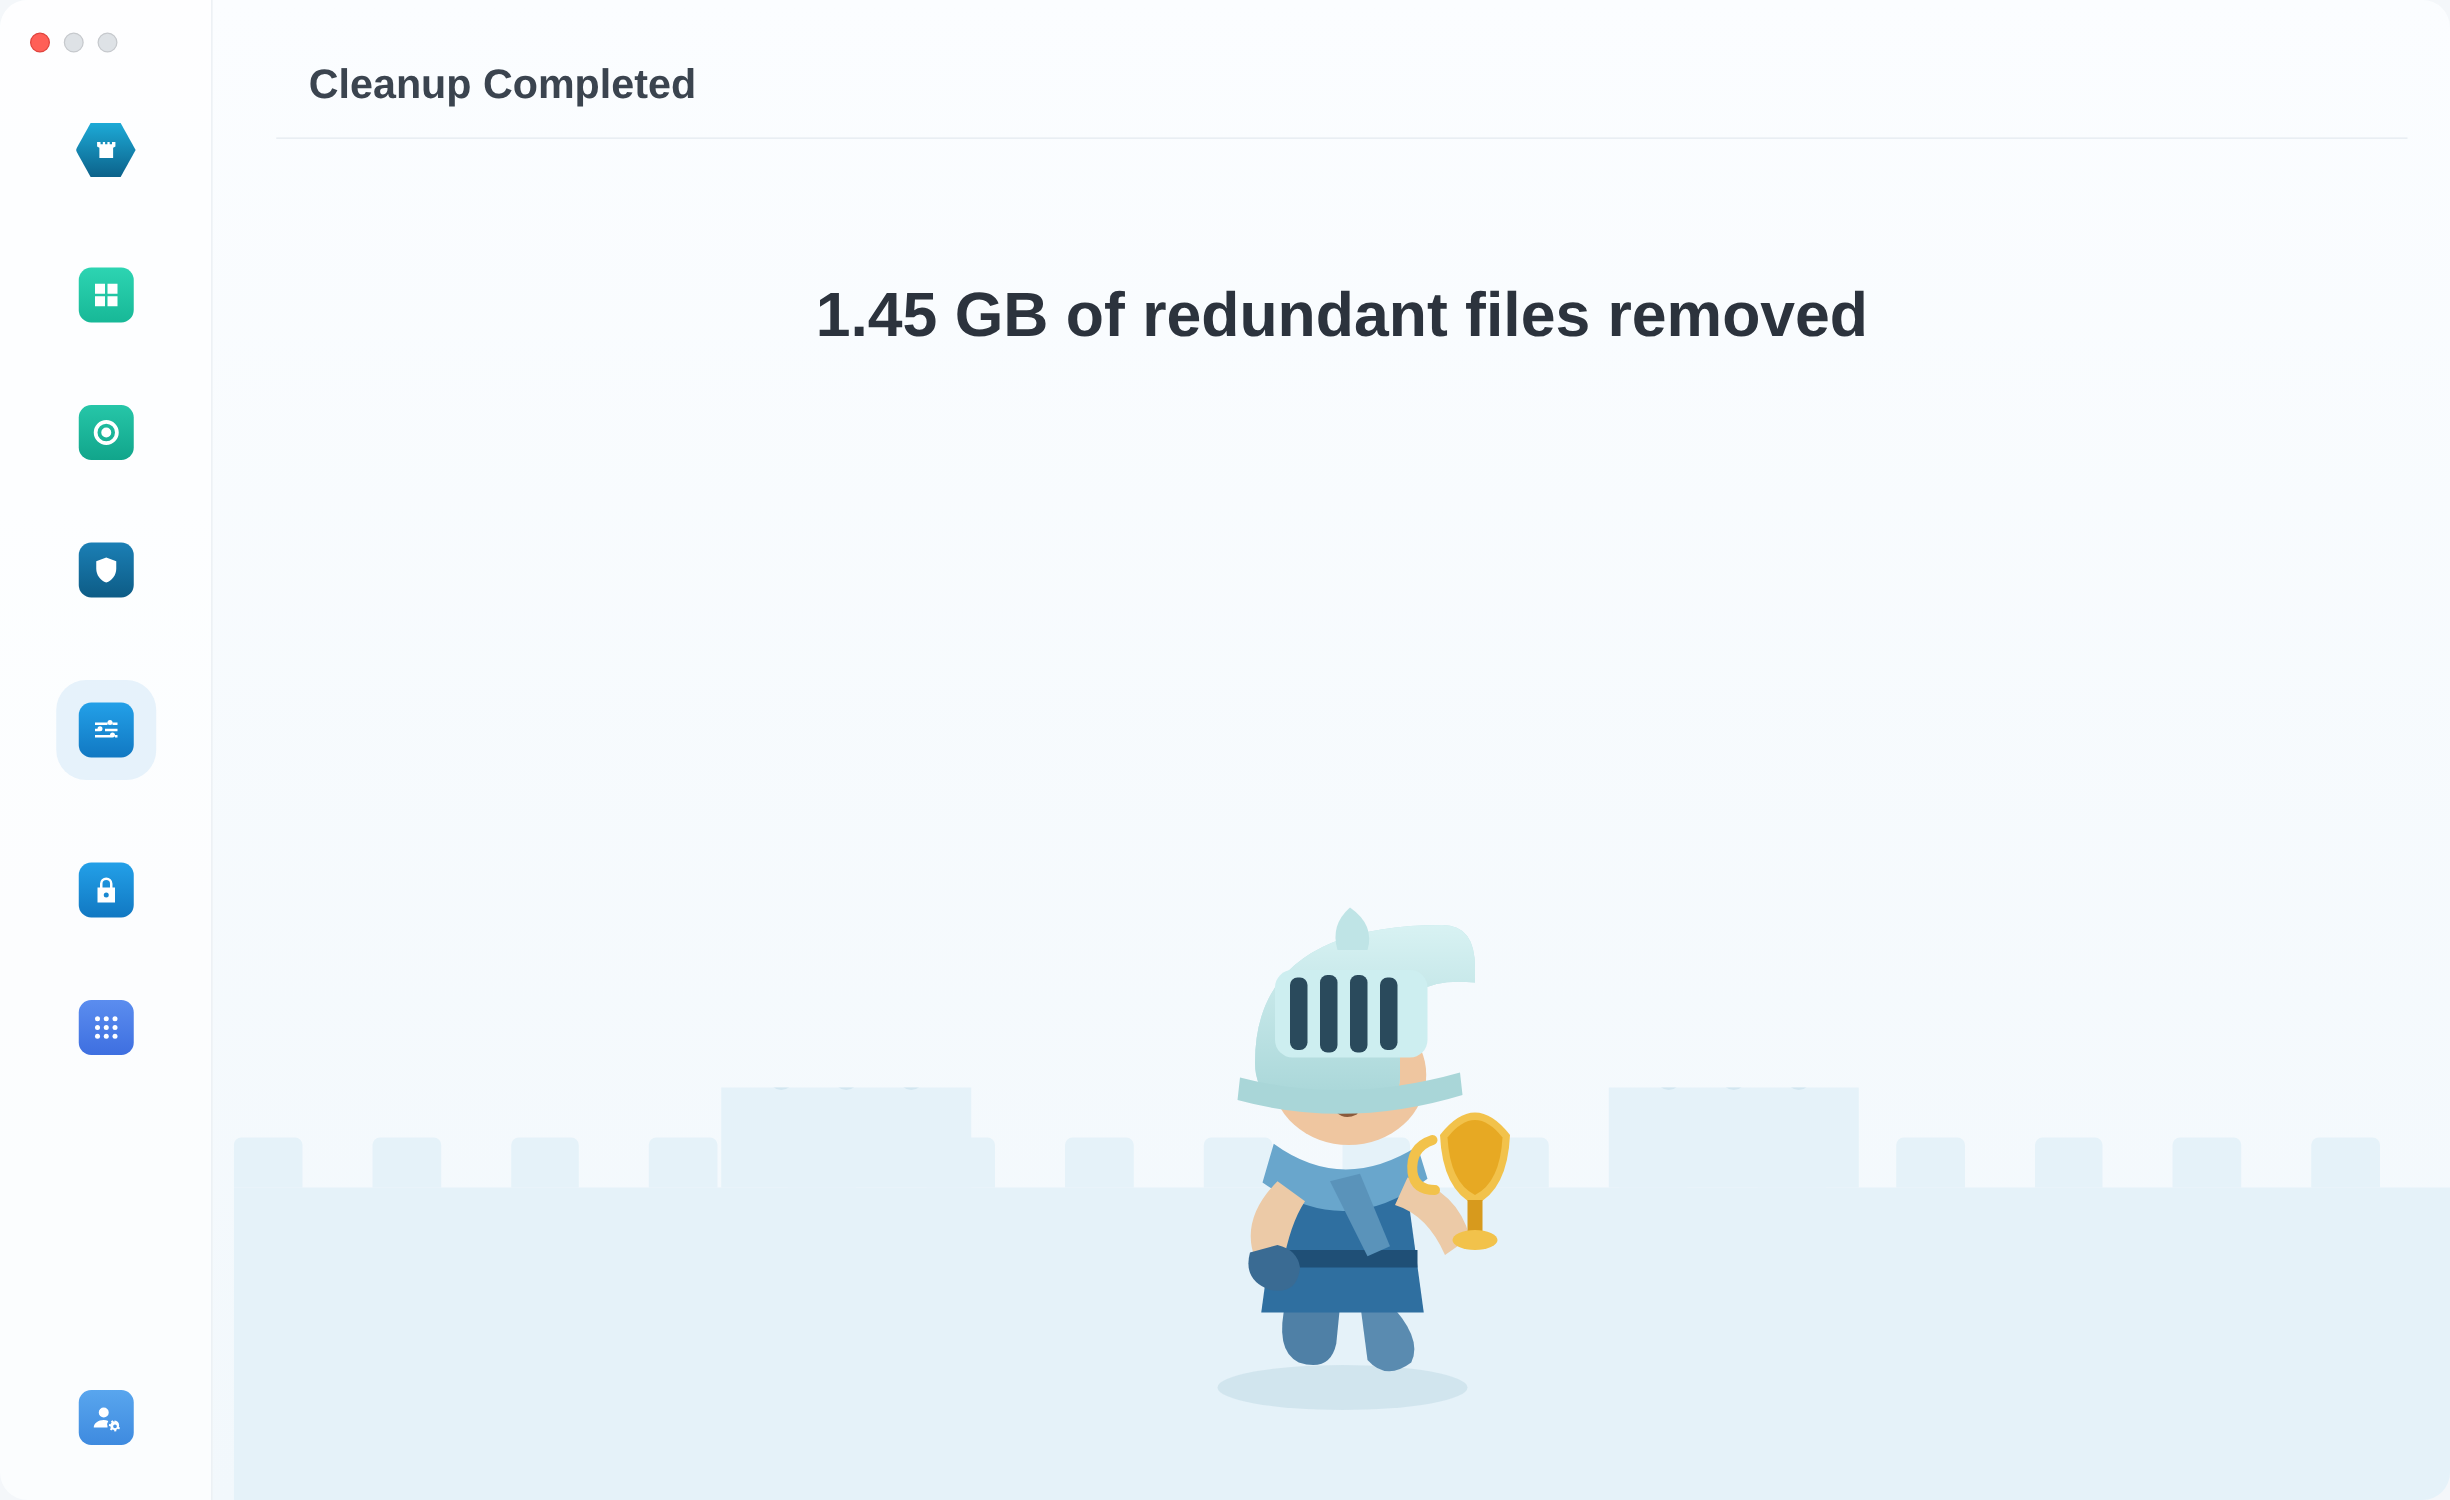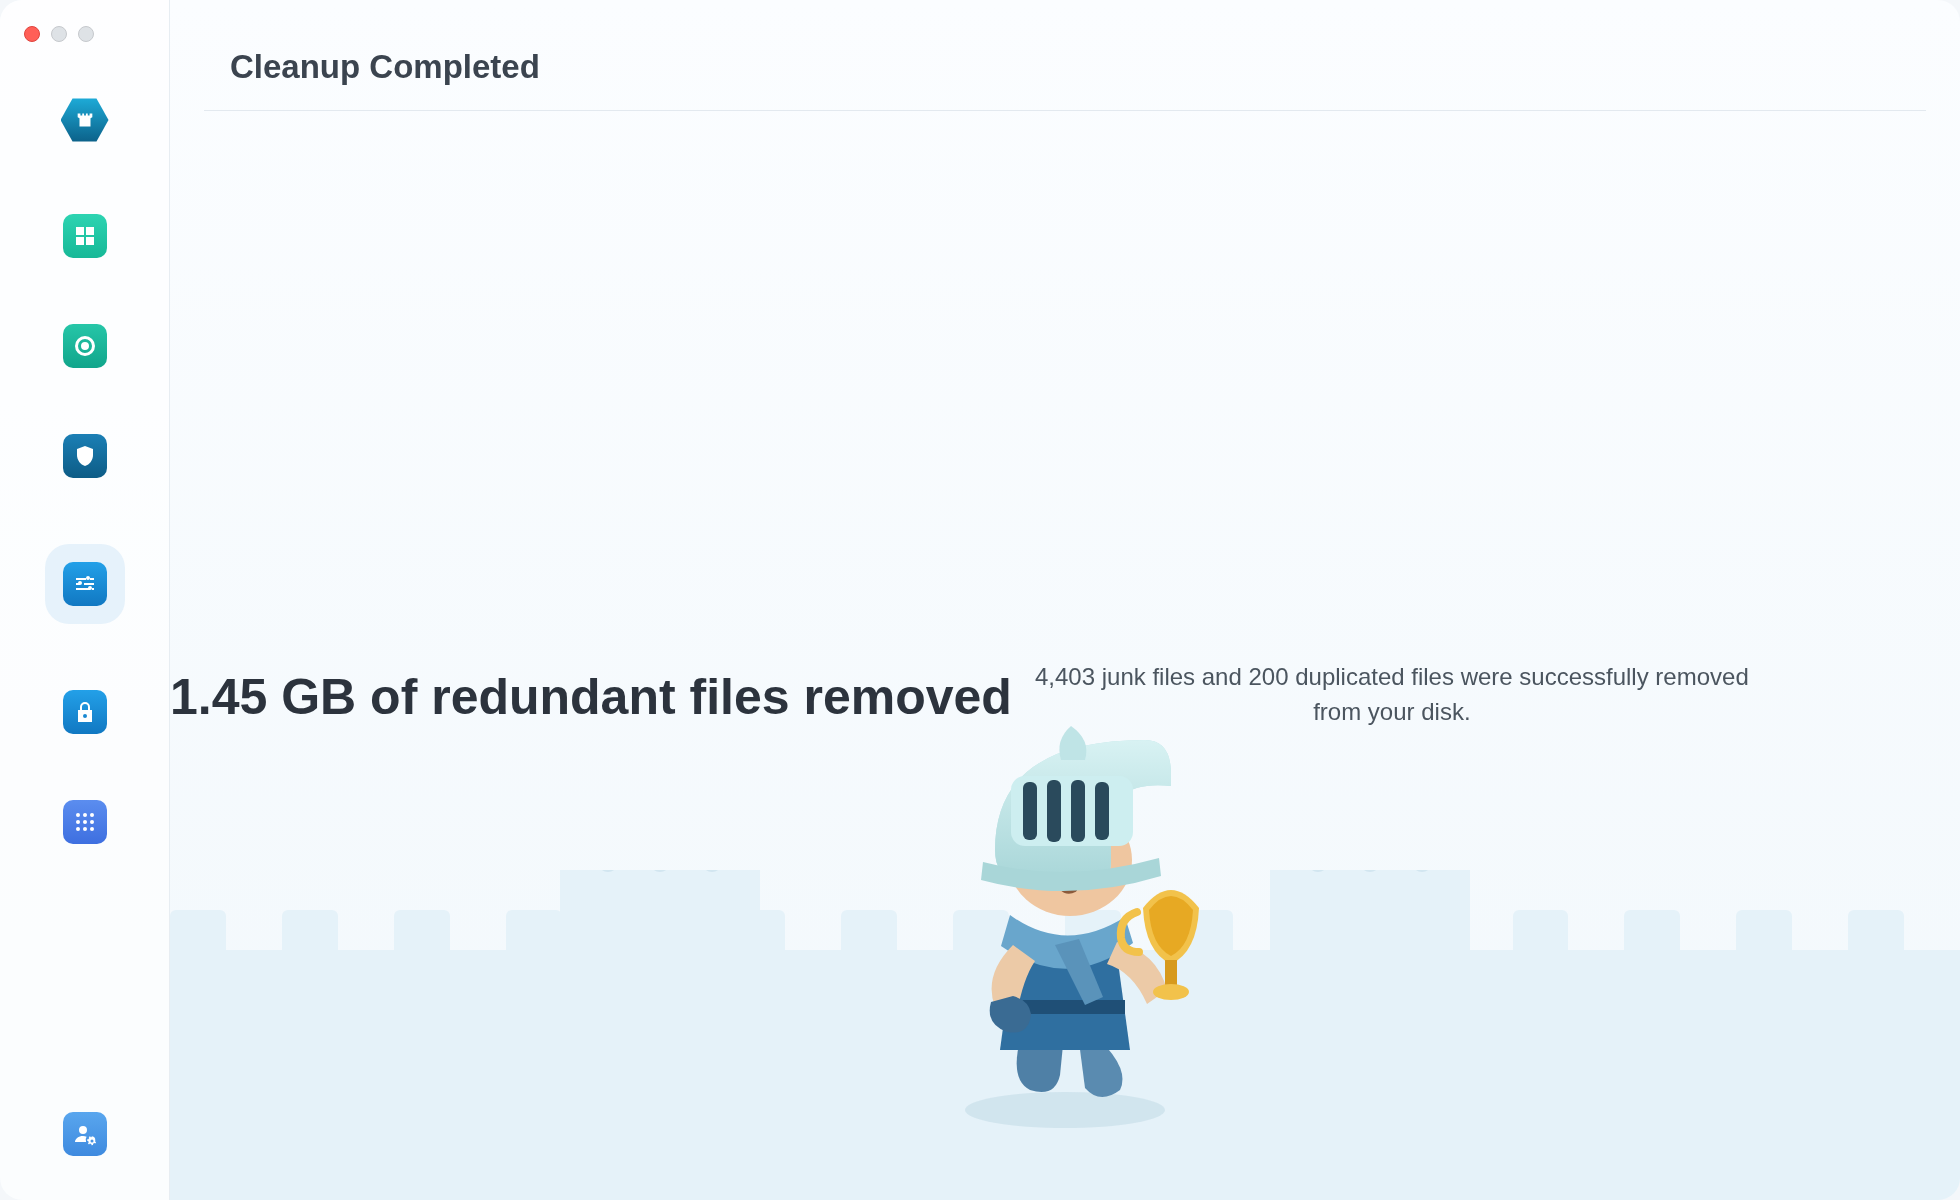--- a/index.html
+++ b/index.html
@@ -12,20 +12,21 @@
     position: relative;
   }
   .window {
     width: 100%;
     height: 100%;
     display: flex;
     background: linear-gradient(180deg, #fbfdff 0%, #f2f8fc 100%);
     border-radius: 22px;
     overflow: hidden;
     position: relative;
+    gap: 17px;
   }
   .sidebar {
     width: 170px;
     height: 100%;
     border-right: 1px solid #e7edf2;
     background: rgba(255,255,255,0.65);
     display: flex;
     flex-direction: column;
     align-items: center;
     padding-top: 18px;
@@ -106,21 +107,21 @@
     color: #3b444f;
   }
   .divider {
     height: 1px;
     background: #e3e9ef;
     margin: 0 34px;
   }
   .content {
     flex: 1;
     display: flex;
-    flex-direction: row;
+    flex-direction: column;
     align-items: center;
     padding-top: 112px;
     position: relative;
   }
   .headline {
     font-size: 50px;
     font-weight: 800;
     color: #2c333d;
     text-align: center;
     margin-bottom: 30px;
@@ -267,21 +268,20 @@
   </div>
 
   <div class="main">
     <div class="header">
       <h1 class="page-title">Cleanup Completed</h1>
     </div>
     <div class="divider"></div>
 
     <div class="content">
       <div class="headline">1.45 GB of redundant files removed</div>
-      <div class="subline">4,403 junk files and 200 duplicated files were successfully removed from your disk.</div>
 
       <div class="battlements">
         <div class="crenel-row">
           <div class="crenel"></div>
             <div class="crenel"></div>
             <div class="crenel"></div>
             <div class="crenel"></div>
           <div class="crenel"></div>
             <div class="crenel"></div>
             <div class="crenel"></div>

